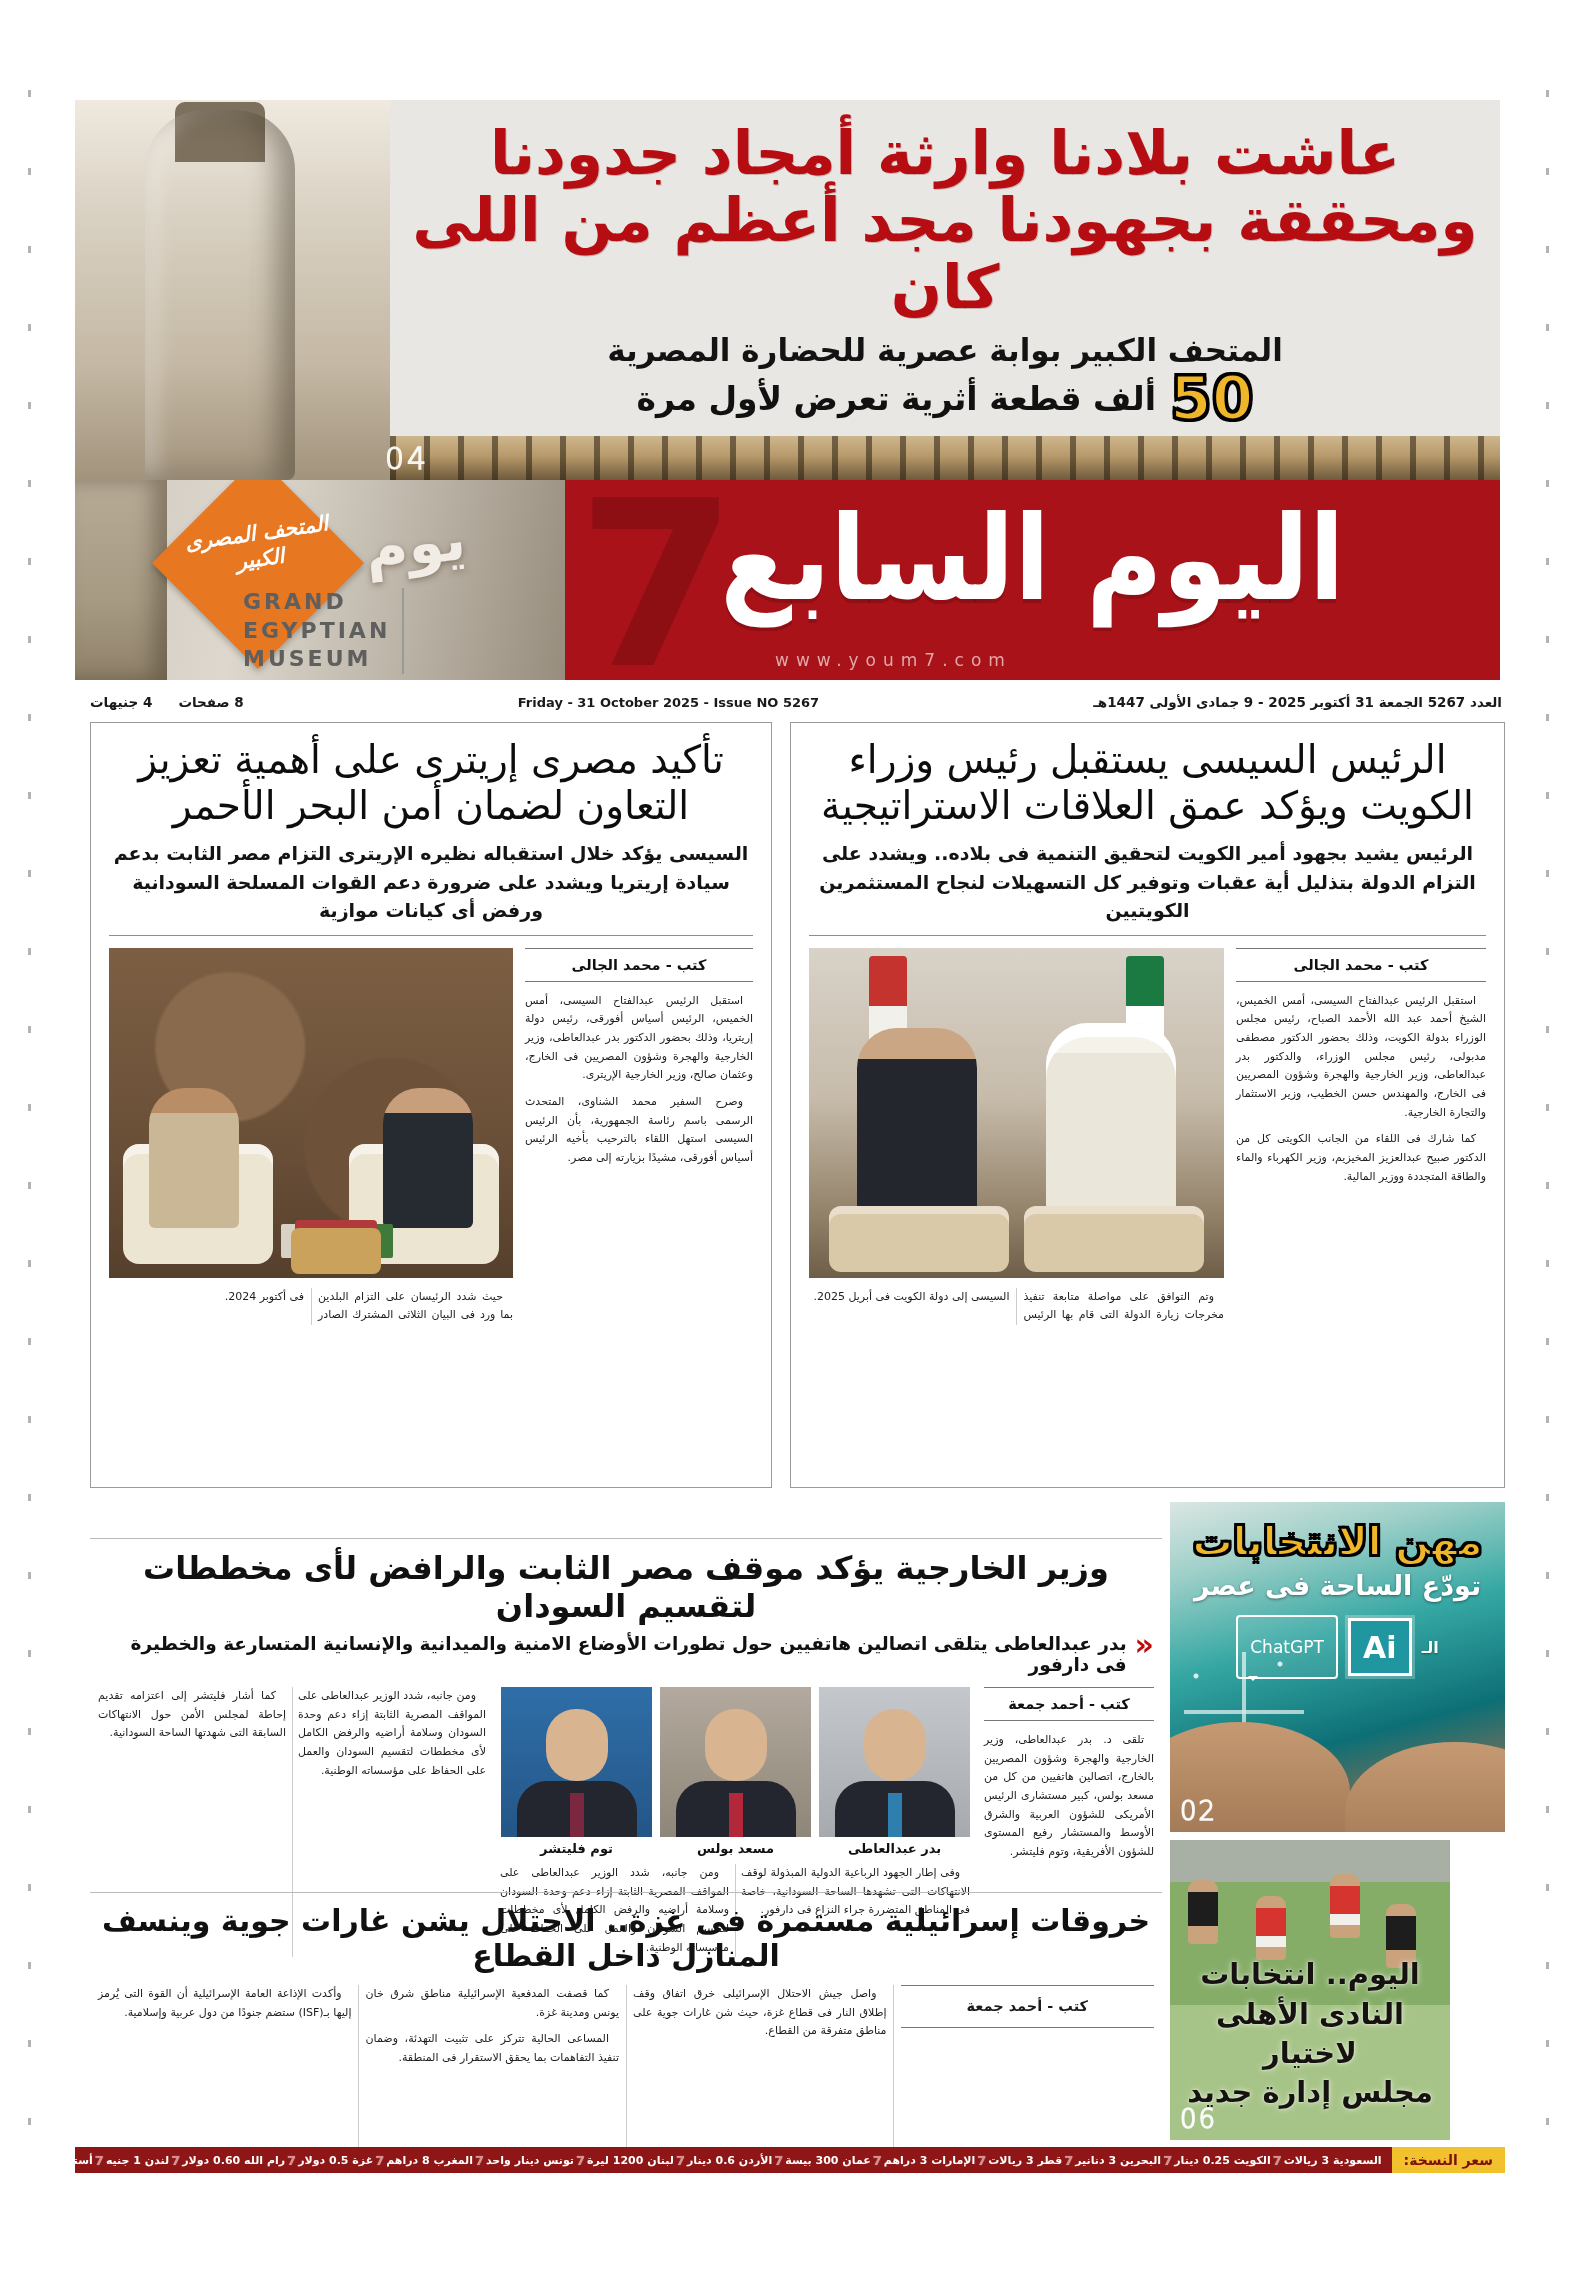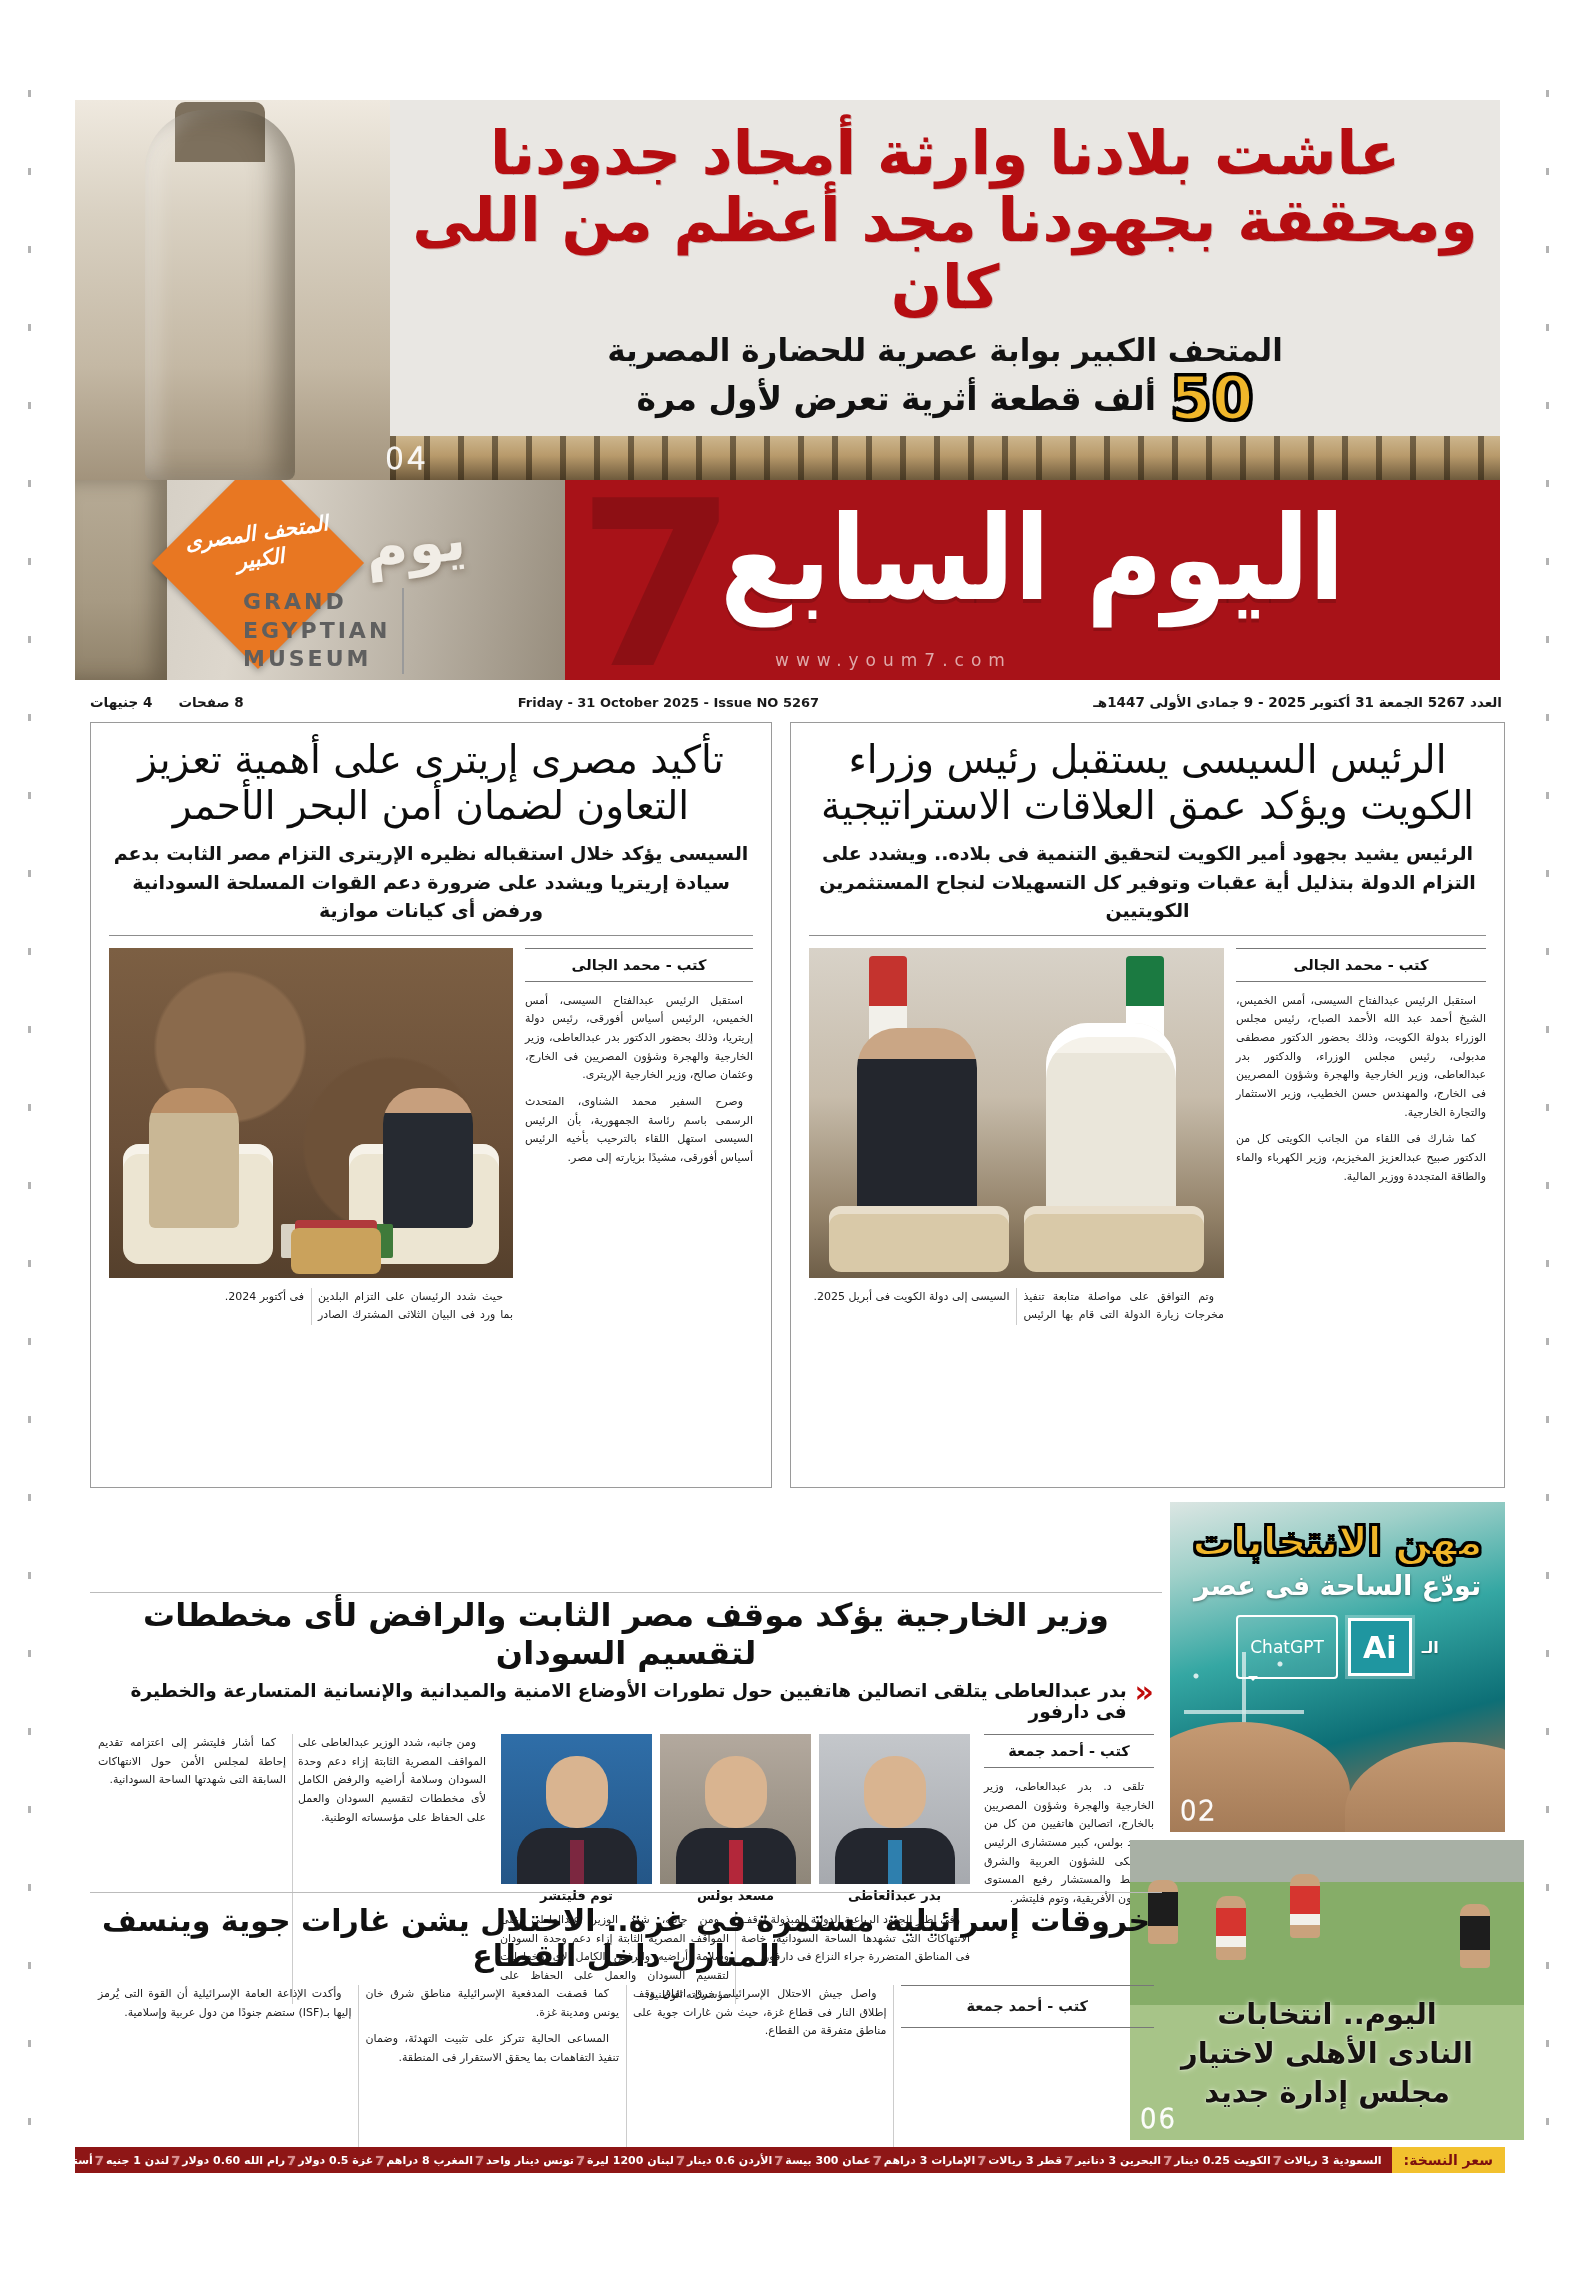--- a/index.html
+++ b/index.html
@@ -92,21 +92,21 @@
   .couch{bottom:14px;width:150px;height:120px;border-radius:16px;background:#ece5d2;
     box-shadow:inset 0 10px 0 rgba(255,255,255,.5)}
   .sit-dark{bottom:50px;width:90px;height:140px;border-radius:36px 36px 6px 6px;
     background:linear-gradient(180deg,#c79f7d 0 18%,#262a31 18% 100%)}
   .sit-tan{bottom:50px;width:90px;height:140px;border-radius:36px 36px 6px 6px;
     background:linear-gradient(180deg,#b98e66 0 18%,#c9b795 18% 100%)}
   .table-flowers{left:45%;bottom:4px;width:90px;height:46px;border-radius:8px;background:#caa25c;
     box-shadow:0 -12px 0 -4px #b03a3c,18px -10px 0 -6px #3f7a3a,-16px -10px 0 -6px #d8d2c4}
 
   
-  .sudan{left:90px;top:1592px;width:1072px;height:382px;border-top:1px solid #bbb;padding:3px 8px 0}
+  .sudan{left:90px;top:1538px;width:1072px;height:382px;border-top:1px solid #bbb;padding:10px 8px 0}
   .sudan-h{font-weight:bold;font-size:32px;text-align:center;letter-spacing:-1px}
   .sudan-deck{display:flex;direction:rtl;align-items:flex-start;gap:8px;margin-top:8px;
     font-weight:bold;font-size:18.5px}
   .qmark{color:#c00a0a;font-size:30px;line-height:.8;font-weight:bold}
   .sudan-body{display:flex;gap:14px;margin-top:12px}
   .sudan-colR{flex:0 0 170px}
   .sudan-mid{flex:0 0 470px}
   .ports{display:flex;gap:8px;direction:rtl}
   .portrait{width:151px;height:150px;position:relative;overflow:hidden}
   .pt-bg1{background:linear-gradient(180deg,#c4c7cb 0%,#a6a9ae 100%)}
@@ -145,21 +145,21 @@
     background:
      radial-gradient(circle at 10% 20%,#fff 0 2px,transparent 3px),
      radial-gradient(circle at 80% 10%,#fff 0 2px,transparent 3px),
      radial-gradient(circle at 30% 80%,#fff 0 2px,transparent 3px),
      linear-gradient(90deg,transparent 48%,rgba(255,255,255,.8) 48% 52%,transparent 52%),
      linear-gradient(0deg,transparent 48%,rgba(255,255,255,.8) 48% 52%,transparent 52%)}
   .hand{position:absolute;bottom:-30px;width:220px;height:140px;border-radius:50% 50% 0 0;
     background:linear-gradient(180deg,#c59a73 0%,#9c7350 100%)}
   .page-num-outline{position:absolute;left:10px;bottom:6px;font-size:26px;letter-spacing:2px;direction:ltr;
     color:rgba(255,255,255,.2);-webkit-text-stroke:1.5px rgba(255,255,255,.95);font-weight:300}
-  .promo-ahly{left:1130px;top:1840px;width:394px;height:300px;
+  .promo-ahly{left:1170px;top:1840px;width:280px;height:300px;
     background:linear-gradient(180deg,#a8b0a5 0 14%,#86ad68 14% 55%,#a7c488 55% 100%)}
   .player{position:absolute;width:30px;height:64px;border-radius:10px 10px 4px 4px}
   .pl-red{background:linear-gradient(180deg,#caa27c 0 18%,#d6352f 18% 62%,#f2f0ea 62% 80%,#caa27c 80%)}
   .pl-black{background:linear-gradient(180deg,#caa27c 0 18%,#1d1d1d 18% 72%,#caa27c 72%)}
   .ahly-cap{position:absolute;left:0;right:0;bottom:28px;text-align:center;font-weight:bold;
     font-size:29px;line-height:1.35;color:#161210;
     text-shadow:0 0 6px rgba(230,240,215,.9),0 0 2px rgba(255,255,255,.9)}
 
   
   .gaza{left:90px;top:1892px;width:1072px;height:250px;border-top:1px solid #bbb;padding:10px 8px 0}

